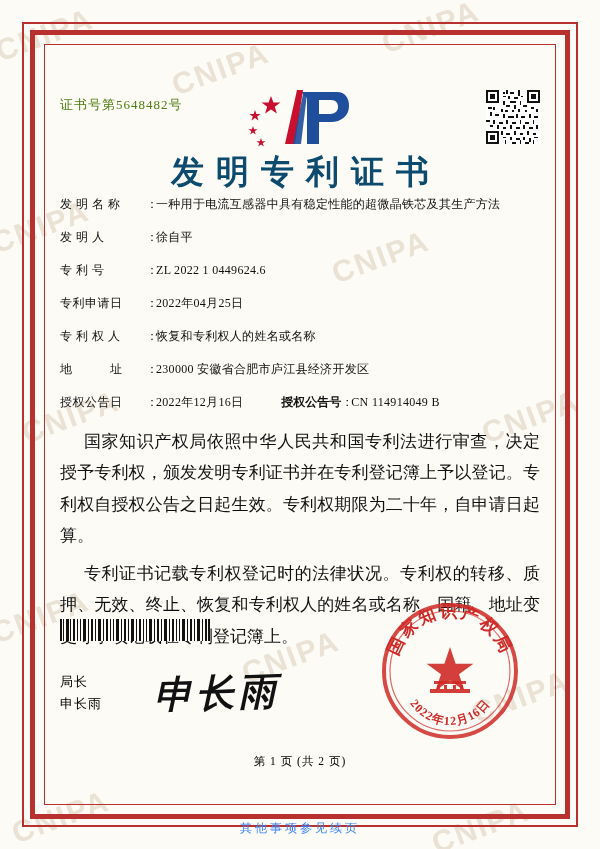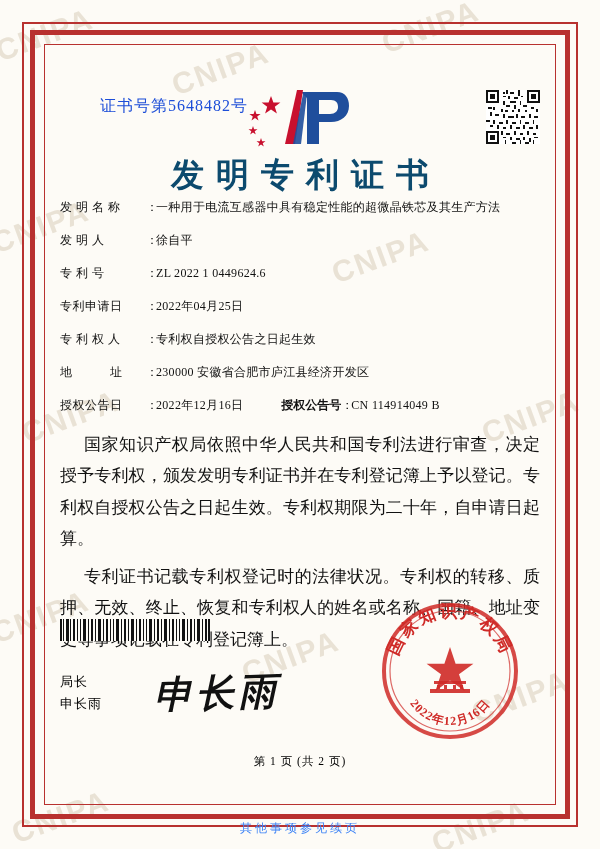--- a/index.html
+++ b/index.html
@@ -54,25 +54,24 @@
   .corner.tl{left:30px;top:30px;border-right:none;border-bottom:none;}
   .corner.tr{right:30px;top:30px;border-left:none;border-bottom:none;}
   .corner.bl{left:30px;bottom:30px;border-right:none;border-top:none;}
   .corner.br{right:30px;bottom:30px;border-left:none;border-top:none;}
 
   .content{
     position:absolute;
     left:60px;top:58px;right:60px;bottom:58px;
   }
   .cert-no{
-    font-size:16px;
-    color:#1d4ed8;
+    font-size:13px;
+    color:#4d7c0f;
     letter-spacing:1px;
     margin-top:38px;
-    margin-left:40px;
   }
   .qr{
     position:absolute;
     right:0;top:32px;
     width:54px;height:54px;
   }
   .qr svg{display:block;}
   .logo{
     position:absolute;
     left:50%;
@@ -332,21 +331,21 @@
 
       <div class="row">
         <div class="label">专利申请日</div>
         <div class="colon">：</div>
         <div class="value">2022年04月25日</div>
       </div>
 
       <div class="row">
         <div class="label">专 利 权 人</div>
         <div class="colon">：</div>
-        <div class="value">专利权自授权公告之日起生效</div>
+        <div class="value">恢复和专利权人的姓名或名称</div>
       </div>
 
       <div class="row">
         <div class="label">地　　　址</div>
         <div class="colon">：</div>
         <div class="value">230000 安徽省合肥市庐江县经济开发区</div>
       </div>
 
       <div class="row two">
         <div class="label">授权公告日</div>

